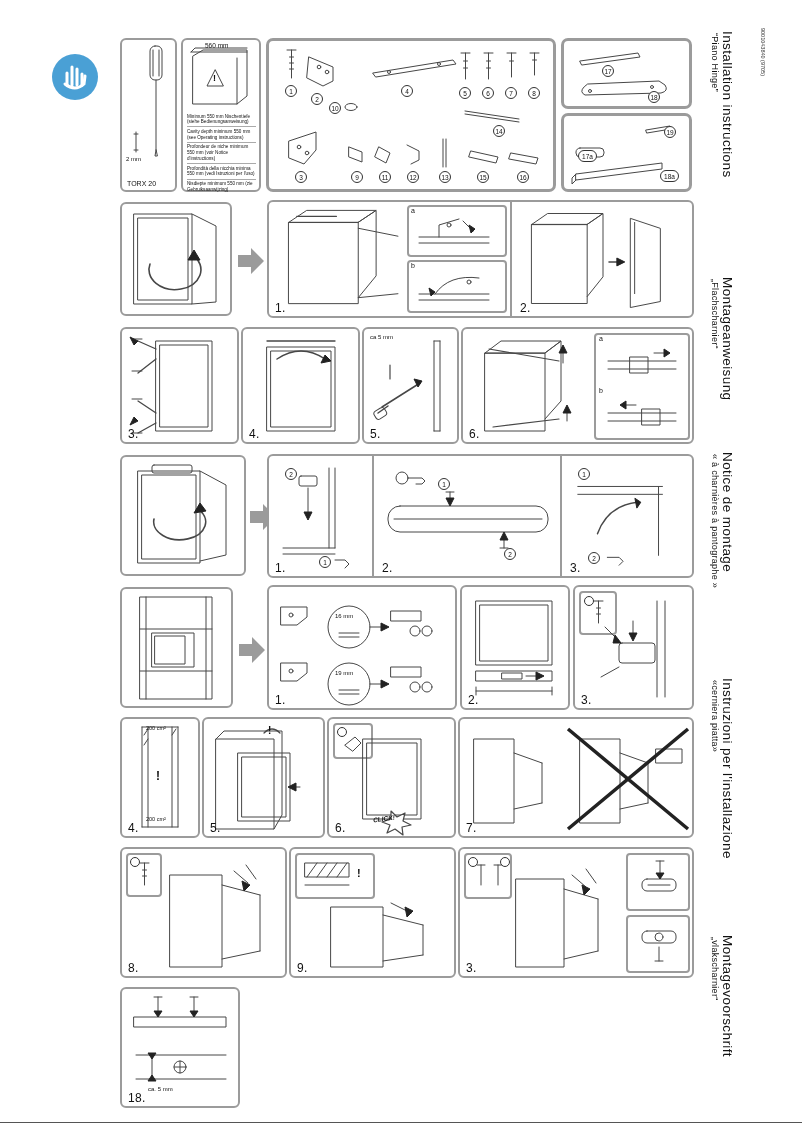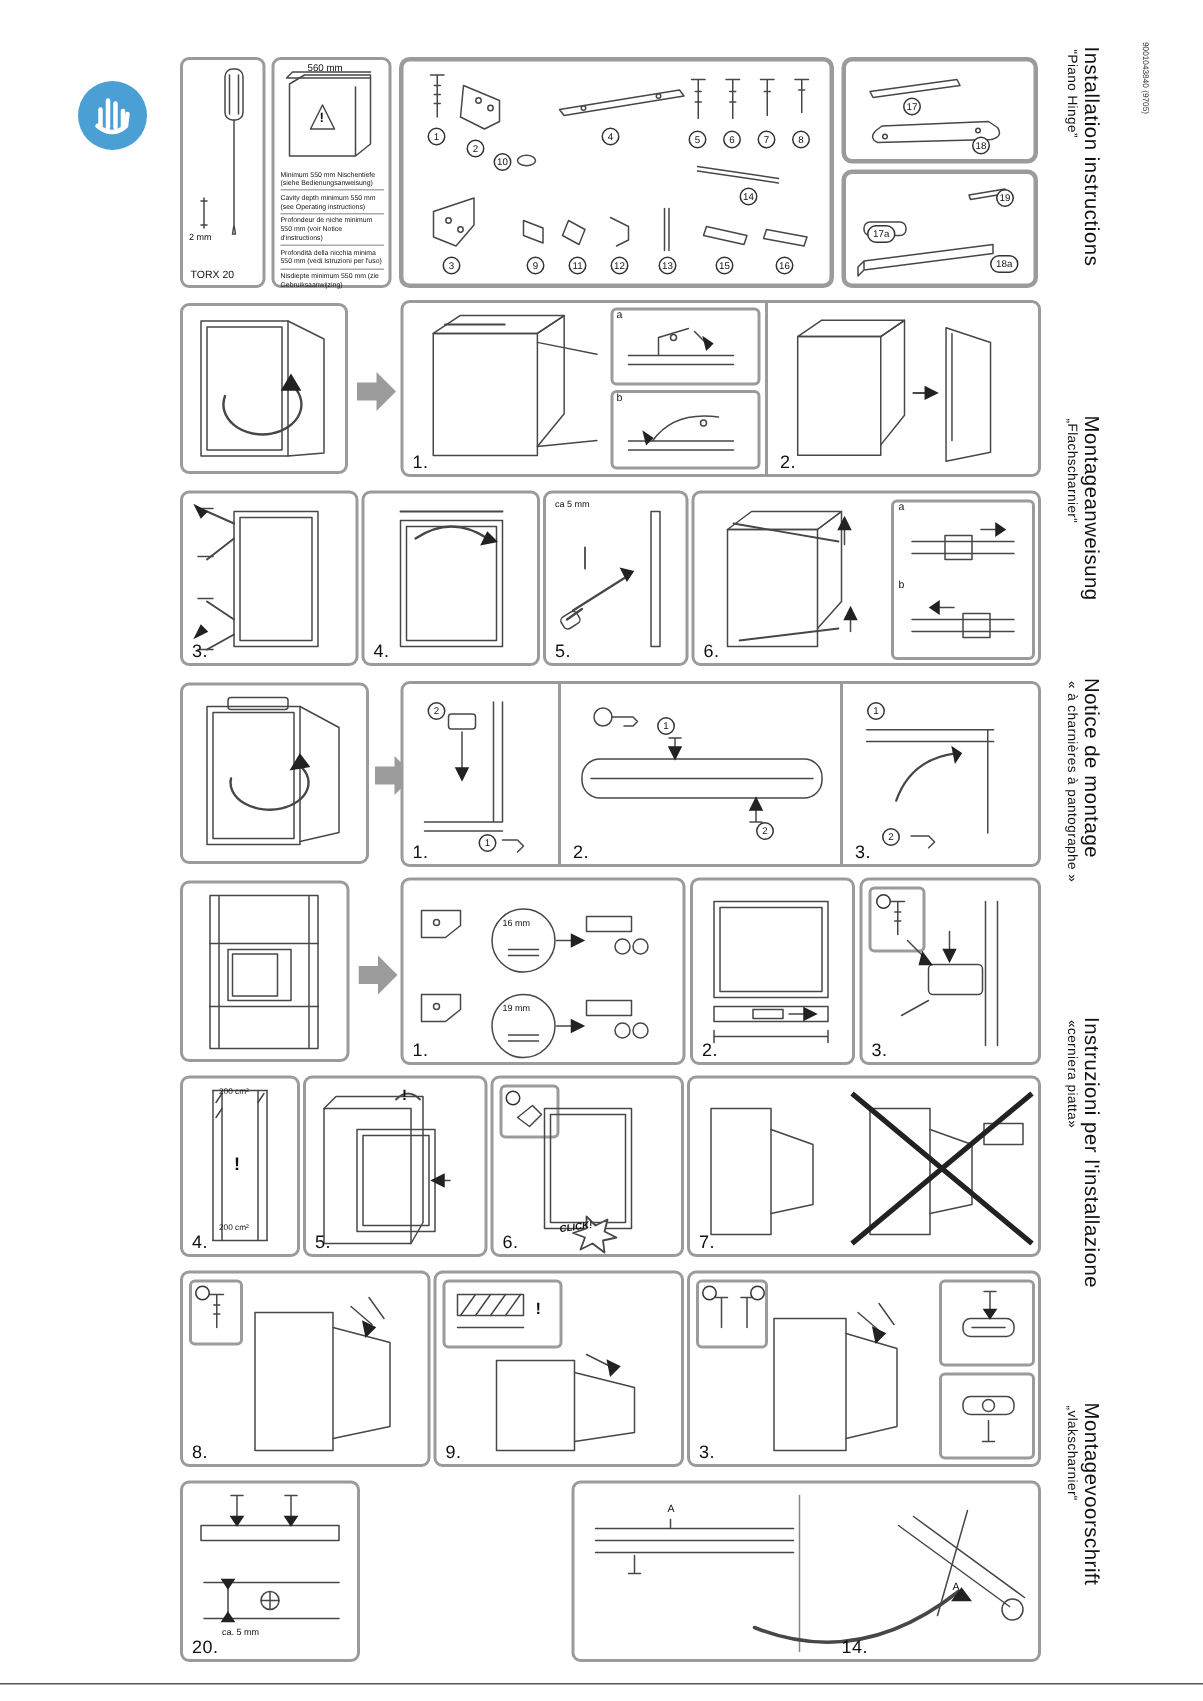--- a/index.html
+++ b/index.html
@@ -624,43 +624,24 @@
           <path d="M52 78 h12 M58 72 v12"></path>
       </g>
       <g class="ar">
           <polygon points="36,28 32,22 40,22"></polygon>
           <polygon points="72,28 68,22 76,22"></polygon>
           <polygon points="30,70 26,64 34,64"></polygon>
           <polygon points="30,86 26,92 34,92"></polygon>
         </g>
     </svg>
     <span class="lbl t6" style="left:26px;bottom:14px;">ca. 5 mm</span>
-    <span class="step">20.</span>
-  </div>
-
-
-  <div class="panel" style="left:381px;top:987px;width:313px;height:121px;">
-    <svg class="sk" viewBox="0 0 309 117">
-      <g class="ln">
-        <path d="M14 30 h132 M14 38 h132 M14 46 h132"></path>
-        <path d="M40 60 v-12 M36 60 h8"></path>
-        <path d="M150 8 v104" stroke="#888"></path>
-        <path d="M64 24 v6"></path>
-        <path d="M120 96 q70 28 136 -24" stroke-width="2.4"></path>
-        <path d="M216 28 l74 54 M226 22 l74 54 M262 18 l-20 70"></path>
-        <circle cx="292" cy="84" r="7"></circle>
-      </g>
-      <g class="ar">
-          <polygon points="258,70 264,78 252,78"></polygon>
-        </g>
-    </svg>
-    <span class="lbl" style="left:62px;top:14px;">A</span>
-    <span class="lbl" style="left:252px;top:66px;">A</span>
-    <span class="step" style="left:178px;">14.</span>
-  </div>
+    <span class="step">18.</span>
+  </div>
+
+
 
   <div class="vt" style="left:760px;top:28px;font-size:5.5px;color:#333;">9001043840 (9705)</div>
 
   <div class="vt" style="left:710px;top:31px;height:250px;">
     <div class="main">Installation instructions</div>
     <div class="sub">“Piano Hinge”</div>
   </div>
 
   <div class="vt" style="left:710px;top:277px;height:180px;">
     <div class="main">Montageanweisung</div>

